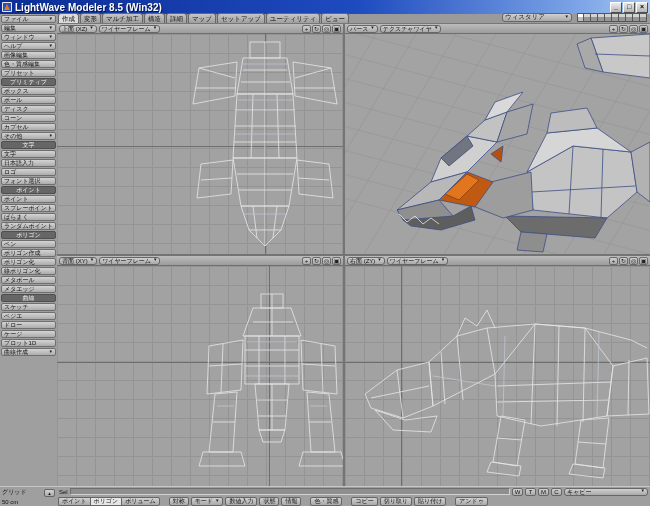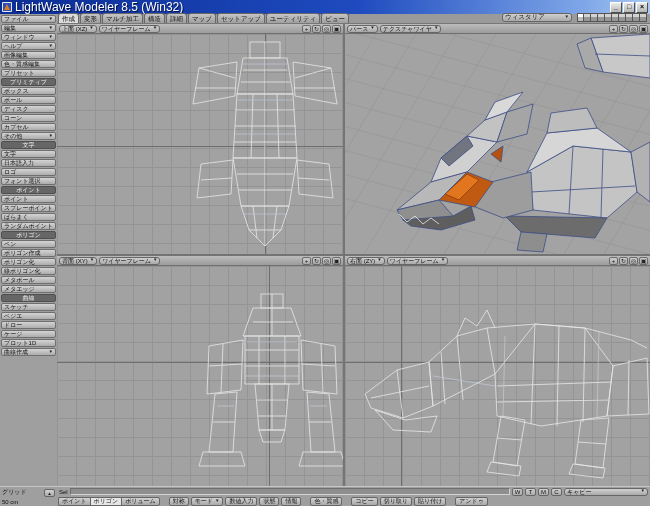--- a/index.html
+++ b/index.html
@@ -5,21 +5,21 @@
   * { box-sizing: border-box; margin: 0; padding: 0; }
   html, body { width: 650px; height: 506px; }
   body { font-family: "Liberation Sans", "DejaVu Sans", sans-serif; color: #111; }
   .window { position: relative; width: 650px; height: 506px; background: #9f9f9f; overflow: hidden; outline: 1px solid #27439b; outline-offset: -1px; }
 
   
   .titlebar { position: absolute; top: 0; left: 0; right: 0; height: 14px;
     background: linear-gradient(90deg, #0c2d95 0%, #1e4bbf 55%, #7fa7e8 90%, #a9c9f2 100%);
     display: flex; align-items: center; gap: 3px; padding: 0 2px; color: #fff; }
   .app-icon { width: 10px; height: 10px; flex: 0 0 auto; }
-  .title-text { font-size: 12px; font-weight: normal; white-space: nowrap; text-shadow: 1px 1px 0 #00124a; }
+  .title-text { font-size: 10px; font-weight: bold; white-space: nowrap; text-shadow: 1px 1px 0 #00124a; }
   .tb-buttons { margin-left: auto; display: flex; gap: 1px; }
   .tbtn { width: 12px; height: 11px; background: linear-gradient(#ececec, #b5b5b5);
     border: 1px solid; border-color: #ffffff #4e4e4e #4e4e4e #ffffff;
     font-size: 7px; line-height: 8px; text-align: center; color: #000; font-weight: bold; }
 
   
   .menubar { position: absolute; left: 57px; right: 0; top: 14px; height: 10px;
     display: flex; align-items: flex-end; gap: 1px; padding: 0 1px; background: #9a9a9a; border-bottom: 1px solid #777; }
   .tab { height: 10px; padding: 0 3px; font-size: 6.5px; line-height: 9px; white-space: nowrap;
     background: linear-gradient(#c6c6c6, #9e9e9e); border: 1px solid #676767; border-bottom: none; border-radius: 3px 3px 0 0; }

